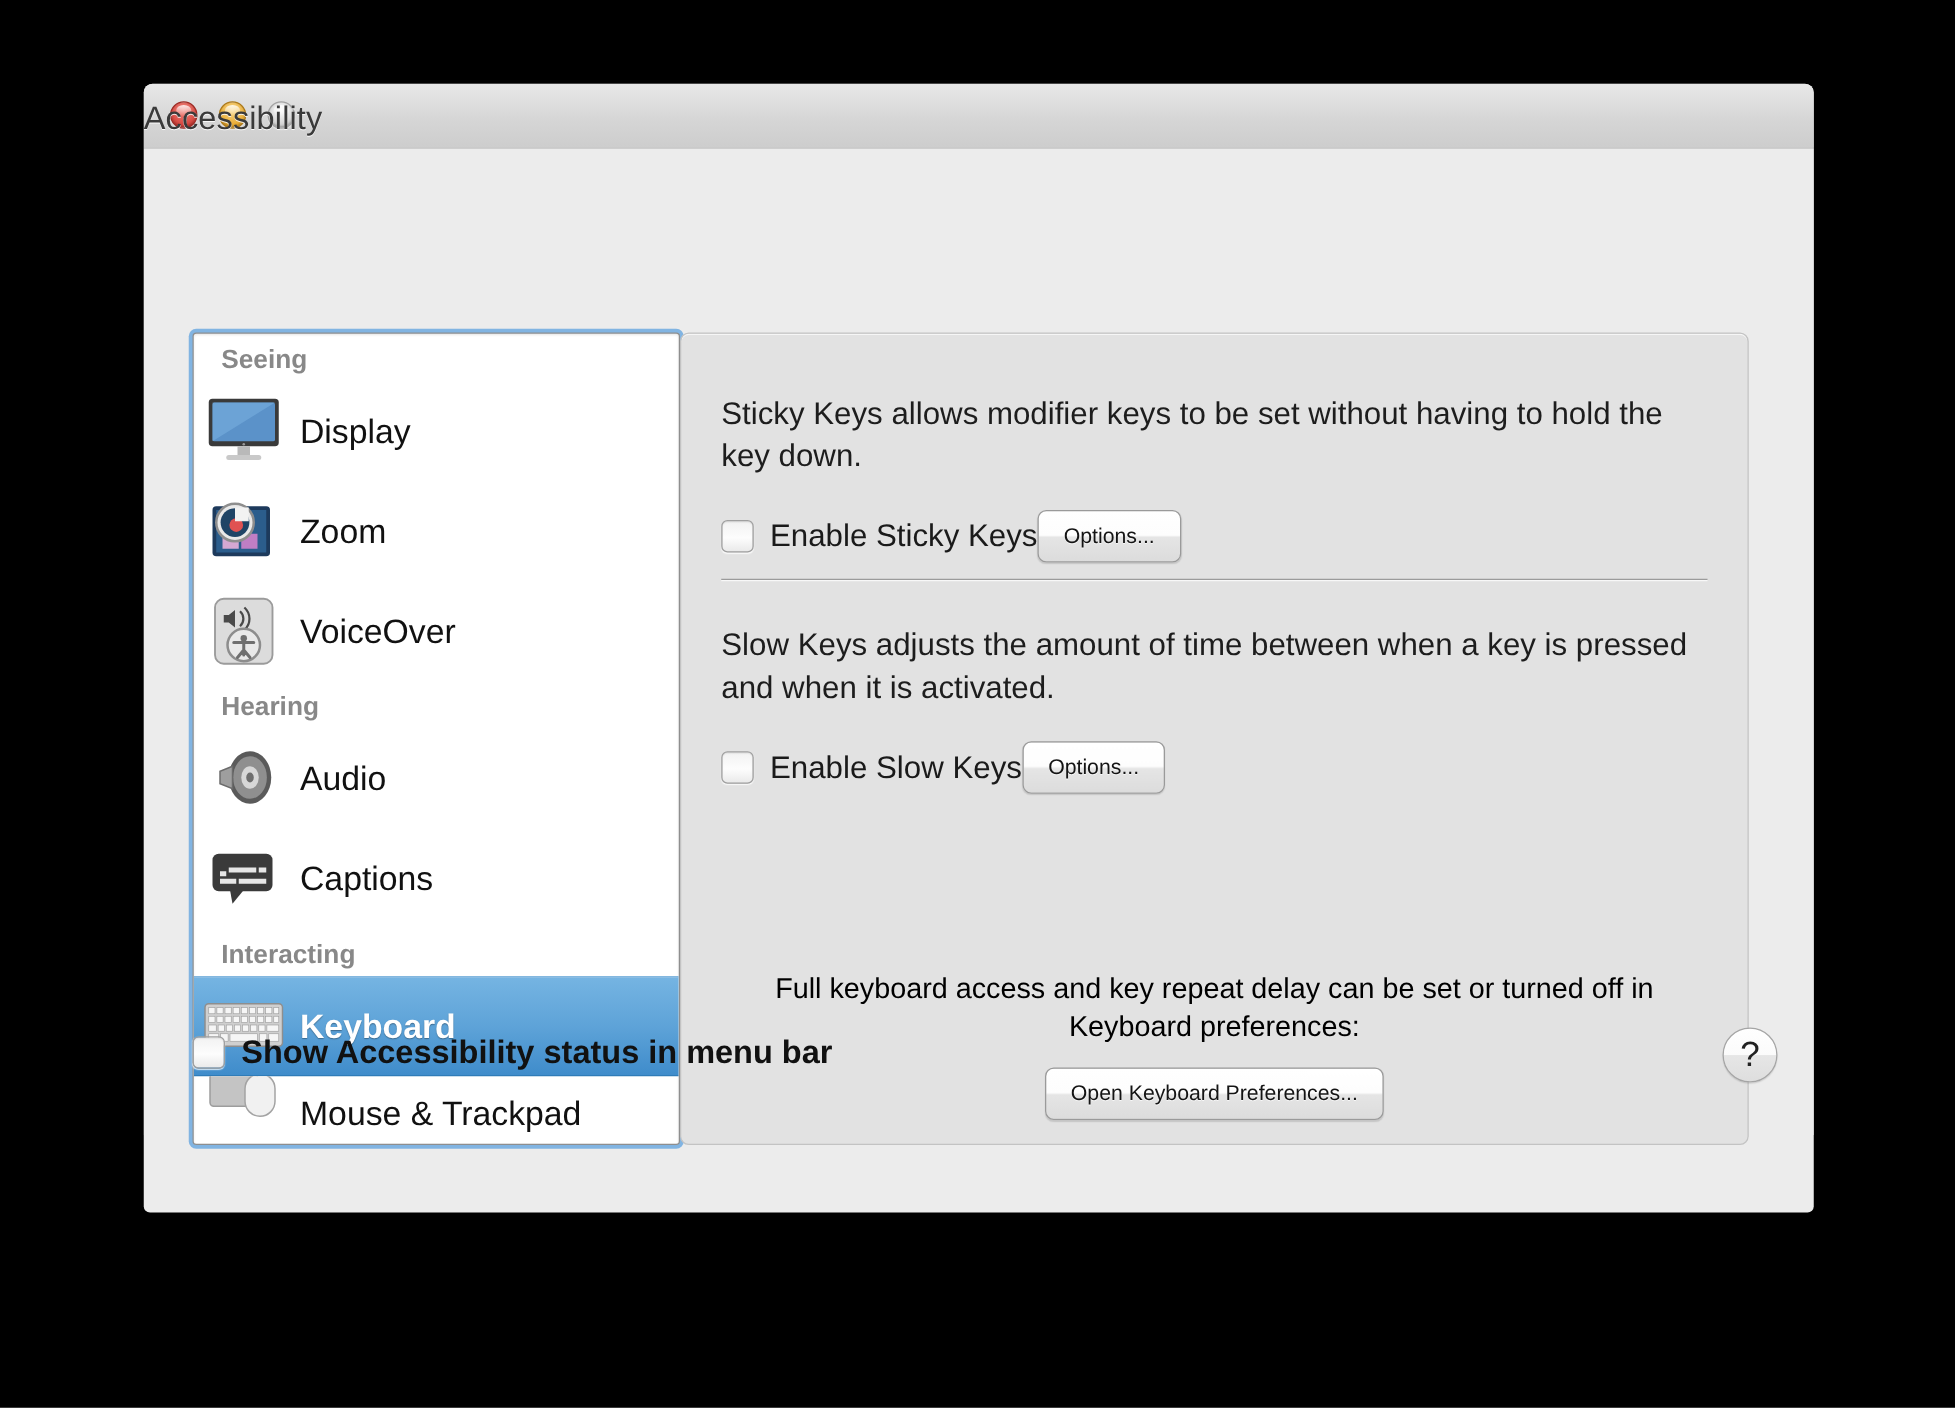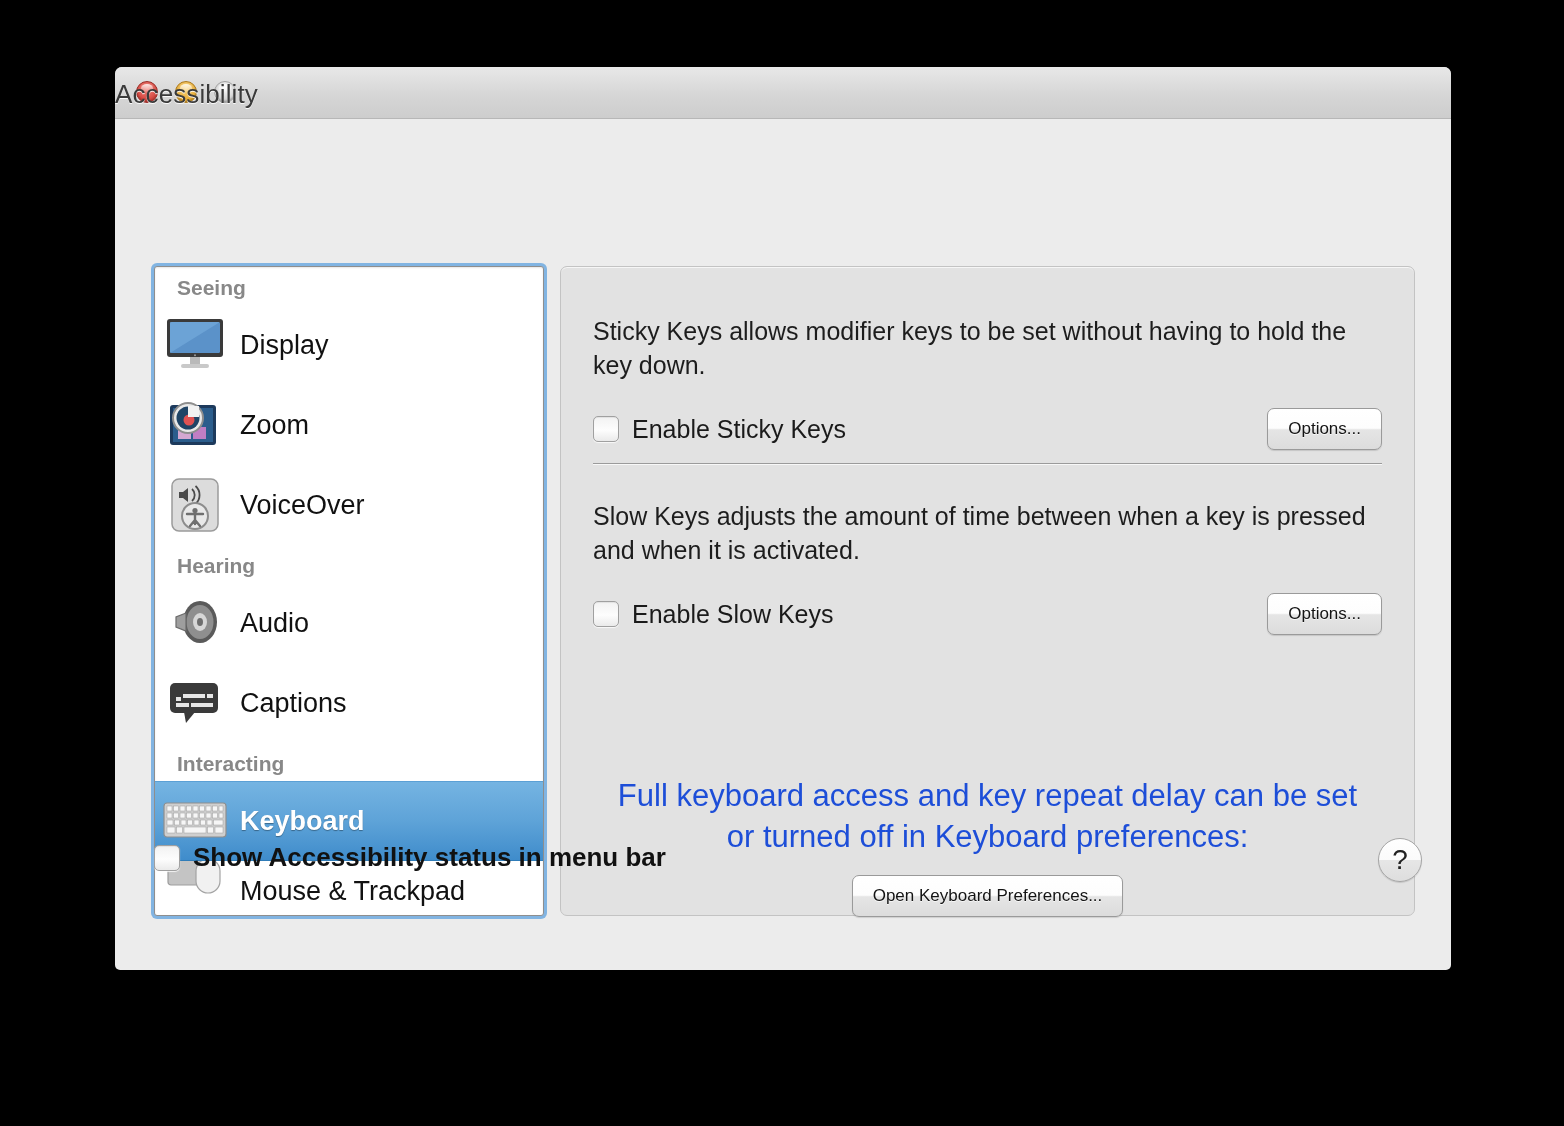--- a/index.html
+++ b/index.html
@@ -144,34 +144,34 @@
   }
   .row-icon { width: 66px; height: 60px; flex: 0 0 auto; margin-right: 12px; display: flex; align-items: center; justify-content: center; }
   .row-label { font-size: 27px; color: #111; }
   .row.selected .row-label { color: #fff; font-weight: bold; text-shadow: 0 1px 1px rgba(0,0,0,.35); }
   .row.clipped { height: 46px; overflow: hidden; align-items: flex-end; }
   .row.clipped .row-label { margin-top: 22px; }
   .row.clipped .row-icon { margin-top: 6px; }
 
   
   .panel {
-    position: absolute; left: 445px; top: 147px;
+    position: absolute; left: 429px; top: 147px;
     width: 855px; height: 650px;
     background: #e2e2e2;
     border: 1px solid #c3c3c3;
     border-radius: 7px;
     box-shadow: inset 0 1px 0 rgba(255,255,255,.7);
   }
   .desc {
     font-size: 25px; color: #1d1d1d; line-height: 1.36;
     padding: 0 32px;
   }
   .sec1 { position: absolute; left: 0; top: 47px; right: 0; }
   .ctrl-row {
-    display: flex; align-items: center; justify-content: space-between;
+    display: flex; align-items: center; 
     padding: 26px 32px 0 32px;
   }
   .cb-wrap { display: flex; align-items: center; cursor: default; }
   .checkbox {
     width: 26px; height: 26px; border-radius: 5px;
     background: linear-gradient(to bottom, #f2f2f2, #fdfdfd 55%, #eaeaea);
     border: 1px solid #a0a0a0;
     box-shadow: 0 1px 1px rgba(255,255,255,.8), inset 0 1px 1px rgba(0,0,0,.07);
     flex: 0 0 auto;
   }
@@ -191,28 +191,28 @@
     position: absolute; left: 32px; right: 32px; top: 196px;
     height: 1px; background: #9b9b9b;
     box-shadow: 0 1px 0 rgba(255,255,255,.75);
   }
   .sec2 { position: absolute; left: 0; top: 232px; right: 0; }
   .sec3 {
     position: absolute; left: 0; right: 0; top: 508px;
     text-align: center;
   }
   .footnote {
-    font-size: 31px; color: #1d4ed8; line-height: 1.33;
+    font-size: 23px; color: #000000; line-height: 1.33;
     padding: 0 46px;
   }
   .sec3 .btn { margin-top: 18px; }
 
   
   .bottombar {
-    position: absolute; left: 0; right: 0; bottom: 0;
+    position: absolute; left: 0; right: 0; bottom: 16px;
     height: 87px;
   }
   .bottom-cb {
     position: absolute; left: 39px; top: 21px;
     display: flex; align-items: center; cursor: default;
   }
   .bottom-cb .cb-label { font-size: 26px; font-weight: bold; color: #111; }
   .helpbtn {
     position: absolute; right: 29px; top: 17px;
     width: 44px; height: 44px; border-radius: 50%;

